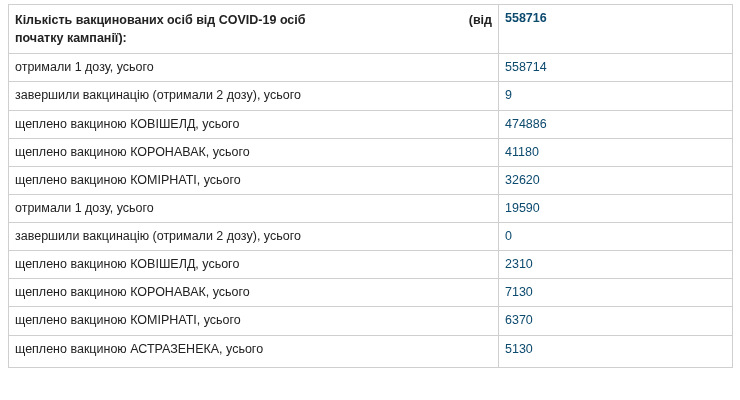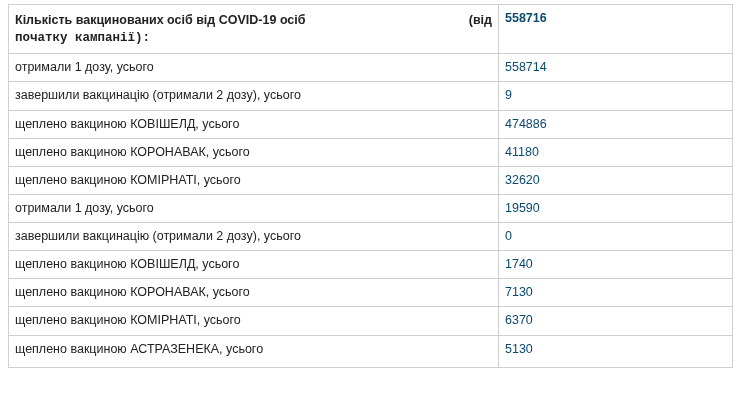--- a/index.html
+++ b/index.html
@@ -43,21 +43,21 @@
   tr.header-row td.label {
     padding-top: 6px;
     padding-bottom: 6px;
   }
   .hdr-line1 { display: block; }
   .hdr-tail {
     float: right;
     font-weight: bold;
     margin-left: 45px;
   }
-  .hdr-line2 { display: block; font-family: Liberation Mono, monospace; }
+  .hdr-line2 { display: block; }
   tr.tall td { height: 22px; }
 </style>
 </head>
 <body>
 
 <div class="page">
   <table class="vax-table">
     <colgroup>
       <col class="c-label">
       <col class="c-value">
@@ -106,21 +106,21 @@
         <td class="value">19590</td>
       </tr>
 
       <tr>
         <td class="label">завершили вакцинацію (отримали 2  дозу), усього</td>
         <td class="value">0</td>
       </tr>
 
       <tr>
         <td class="label">щеплено вакциною КОВІШЕЛД, усього</td>
-        <td class="value">1740</td>
+        <td class="value">2310</td>
       </tr>
 
       <tr>
         <td class="label">щеплено вакциною КОРОНАВАК, усього</td>
         <td class="value">7130</td>
       </tr>
 
       <tr>
         <td class="label">щеплено вакциною КОМІРНАТІ, усього</td>
         <td class="value">6370</td>

